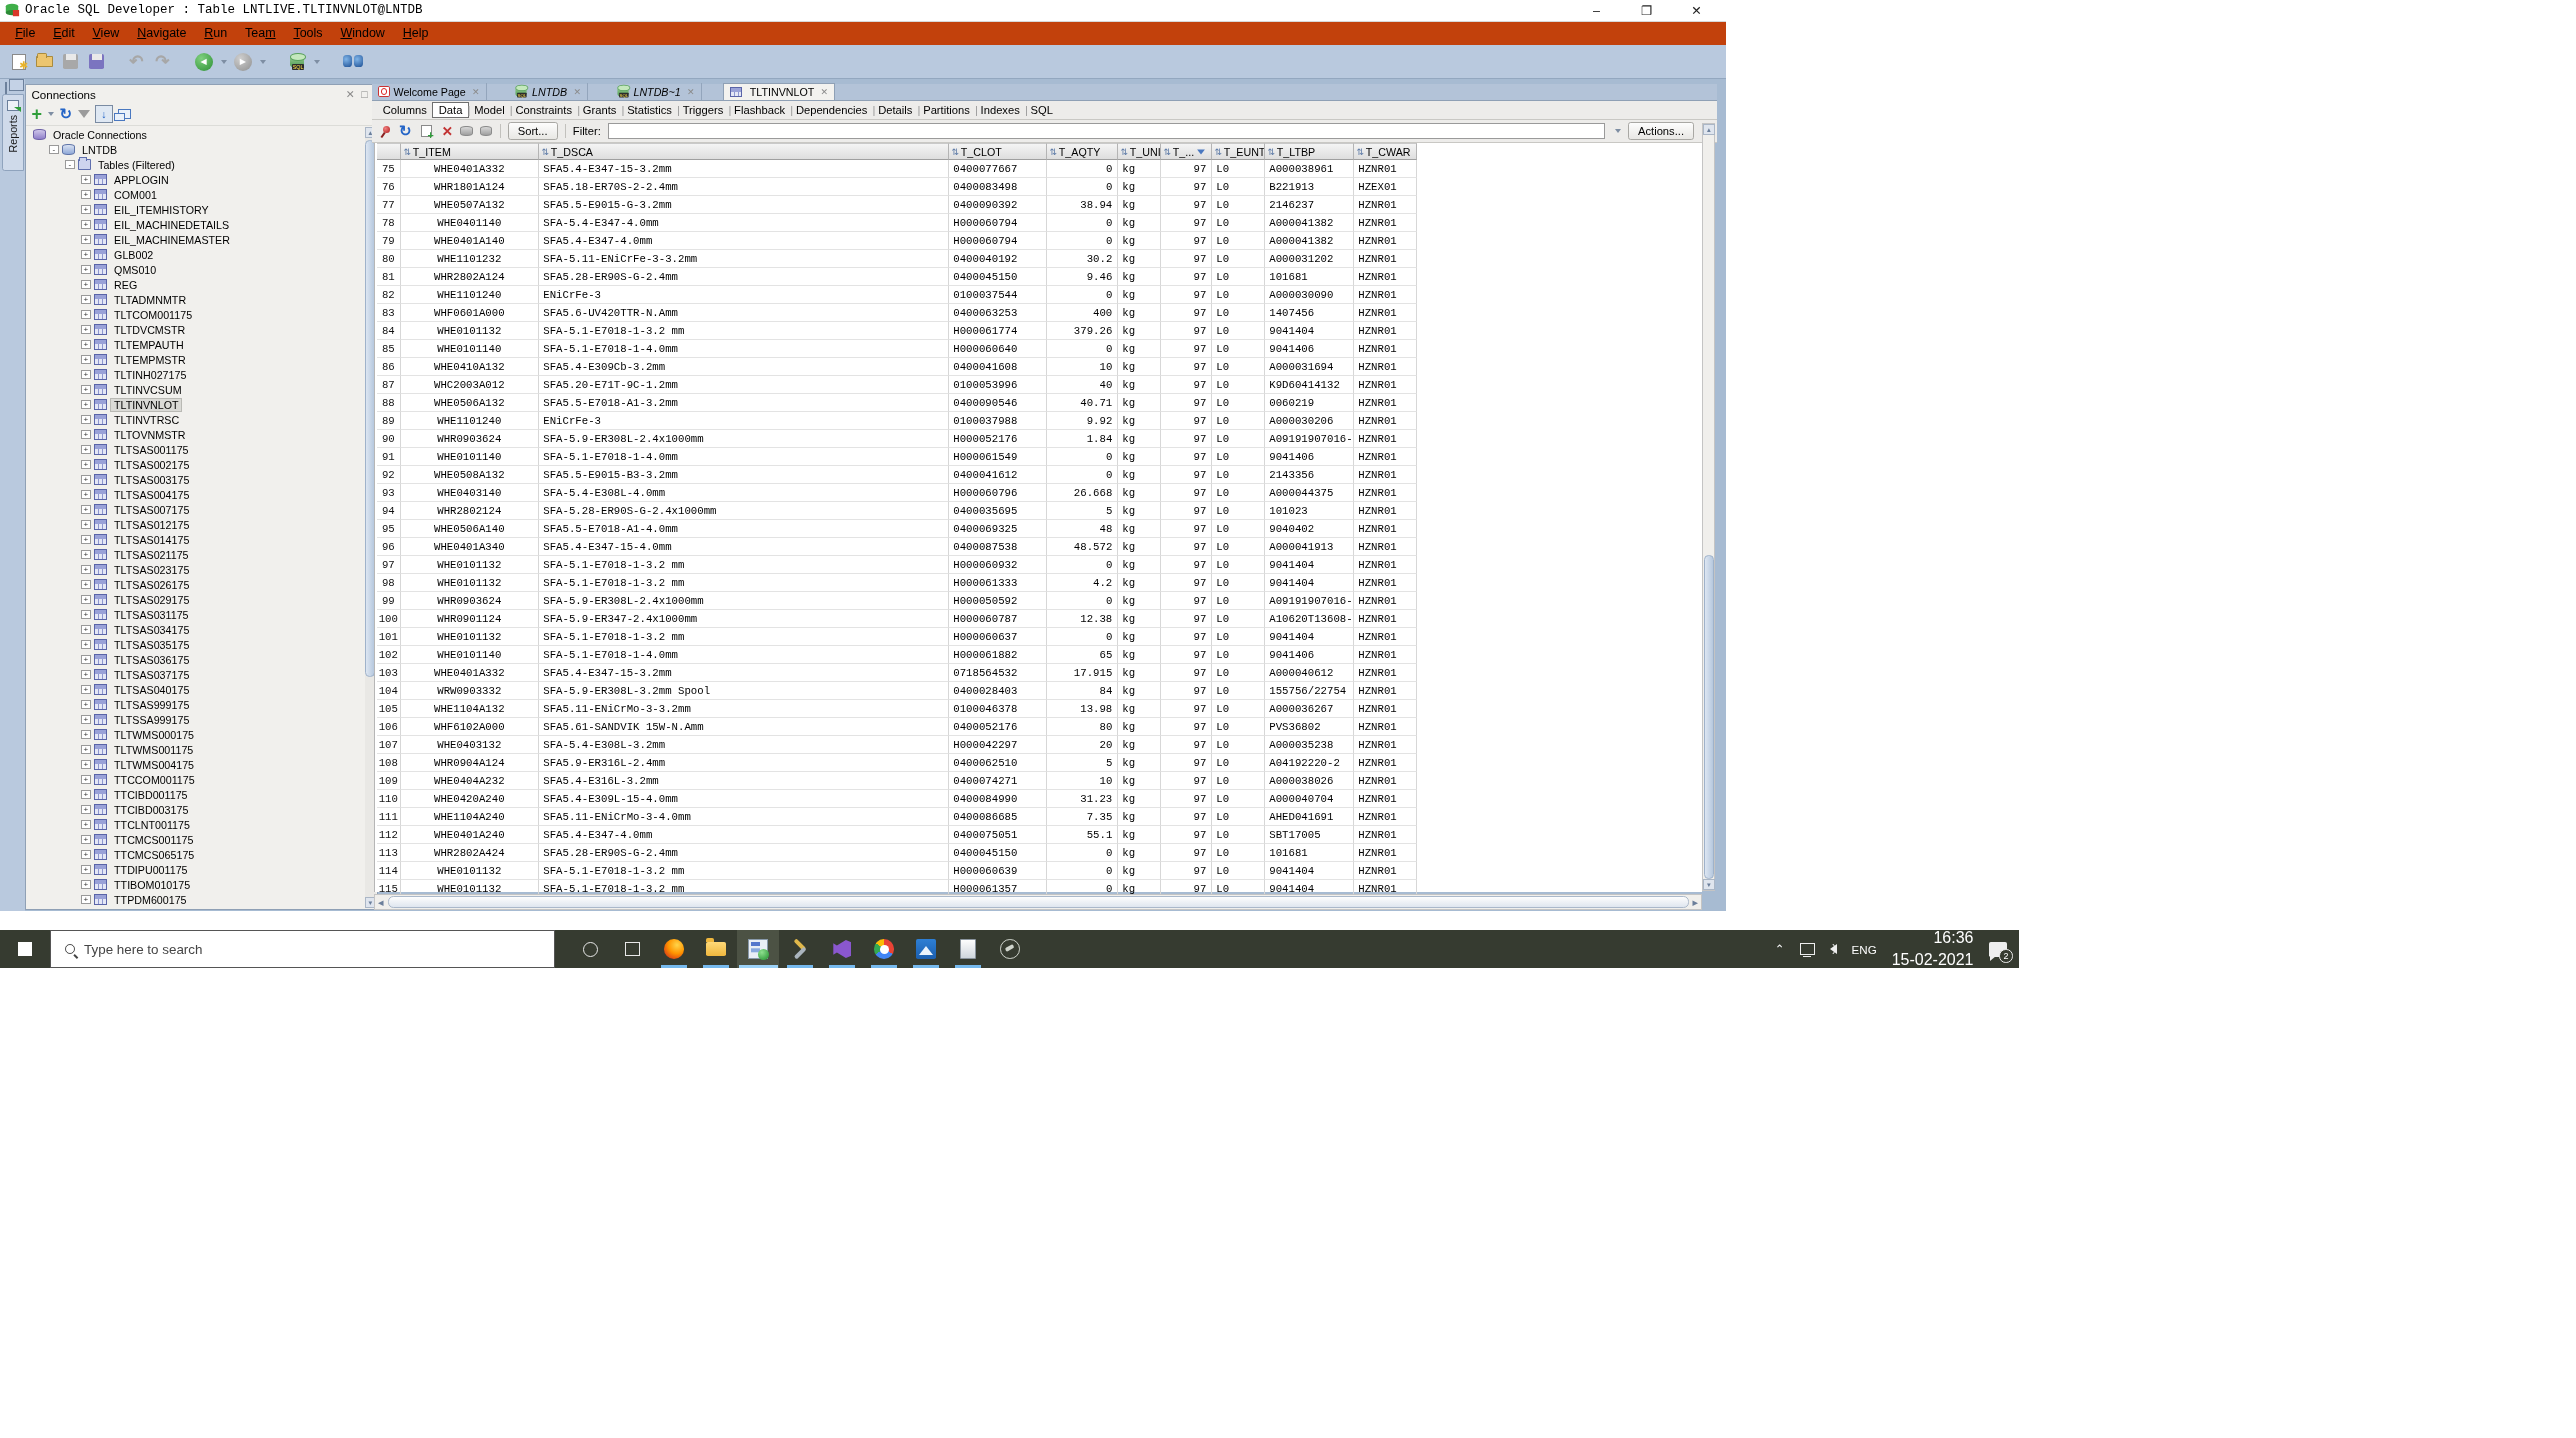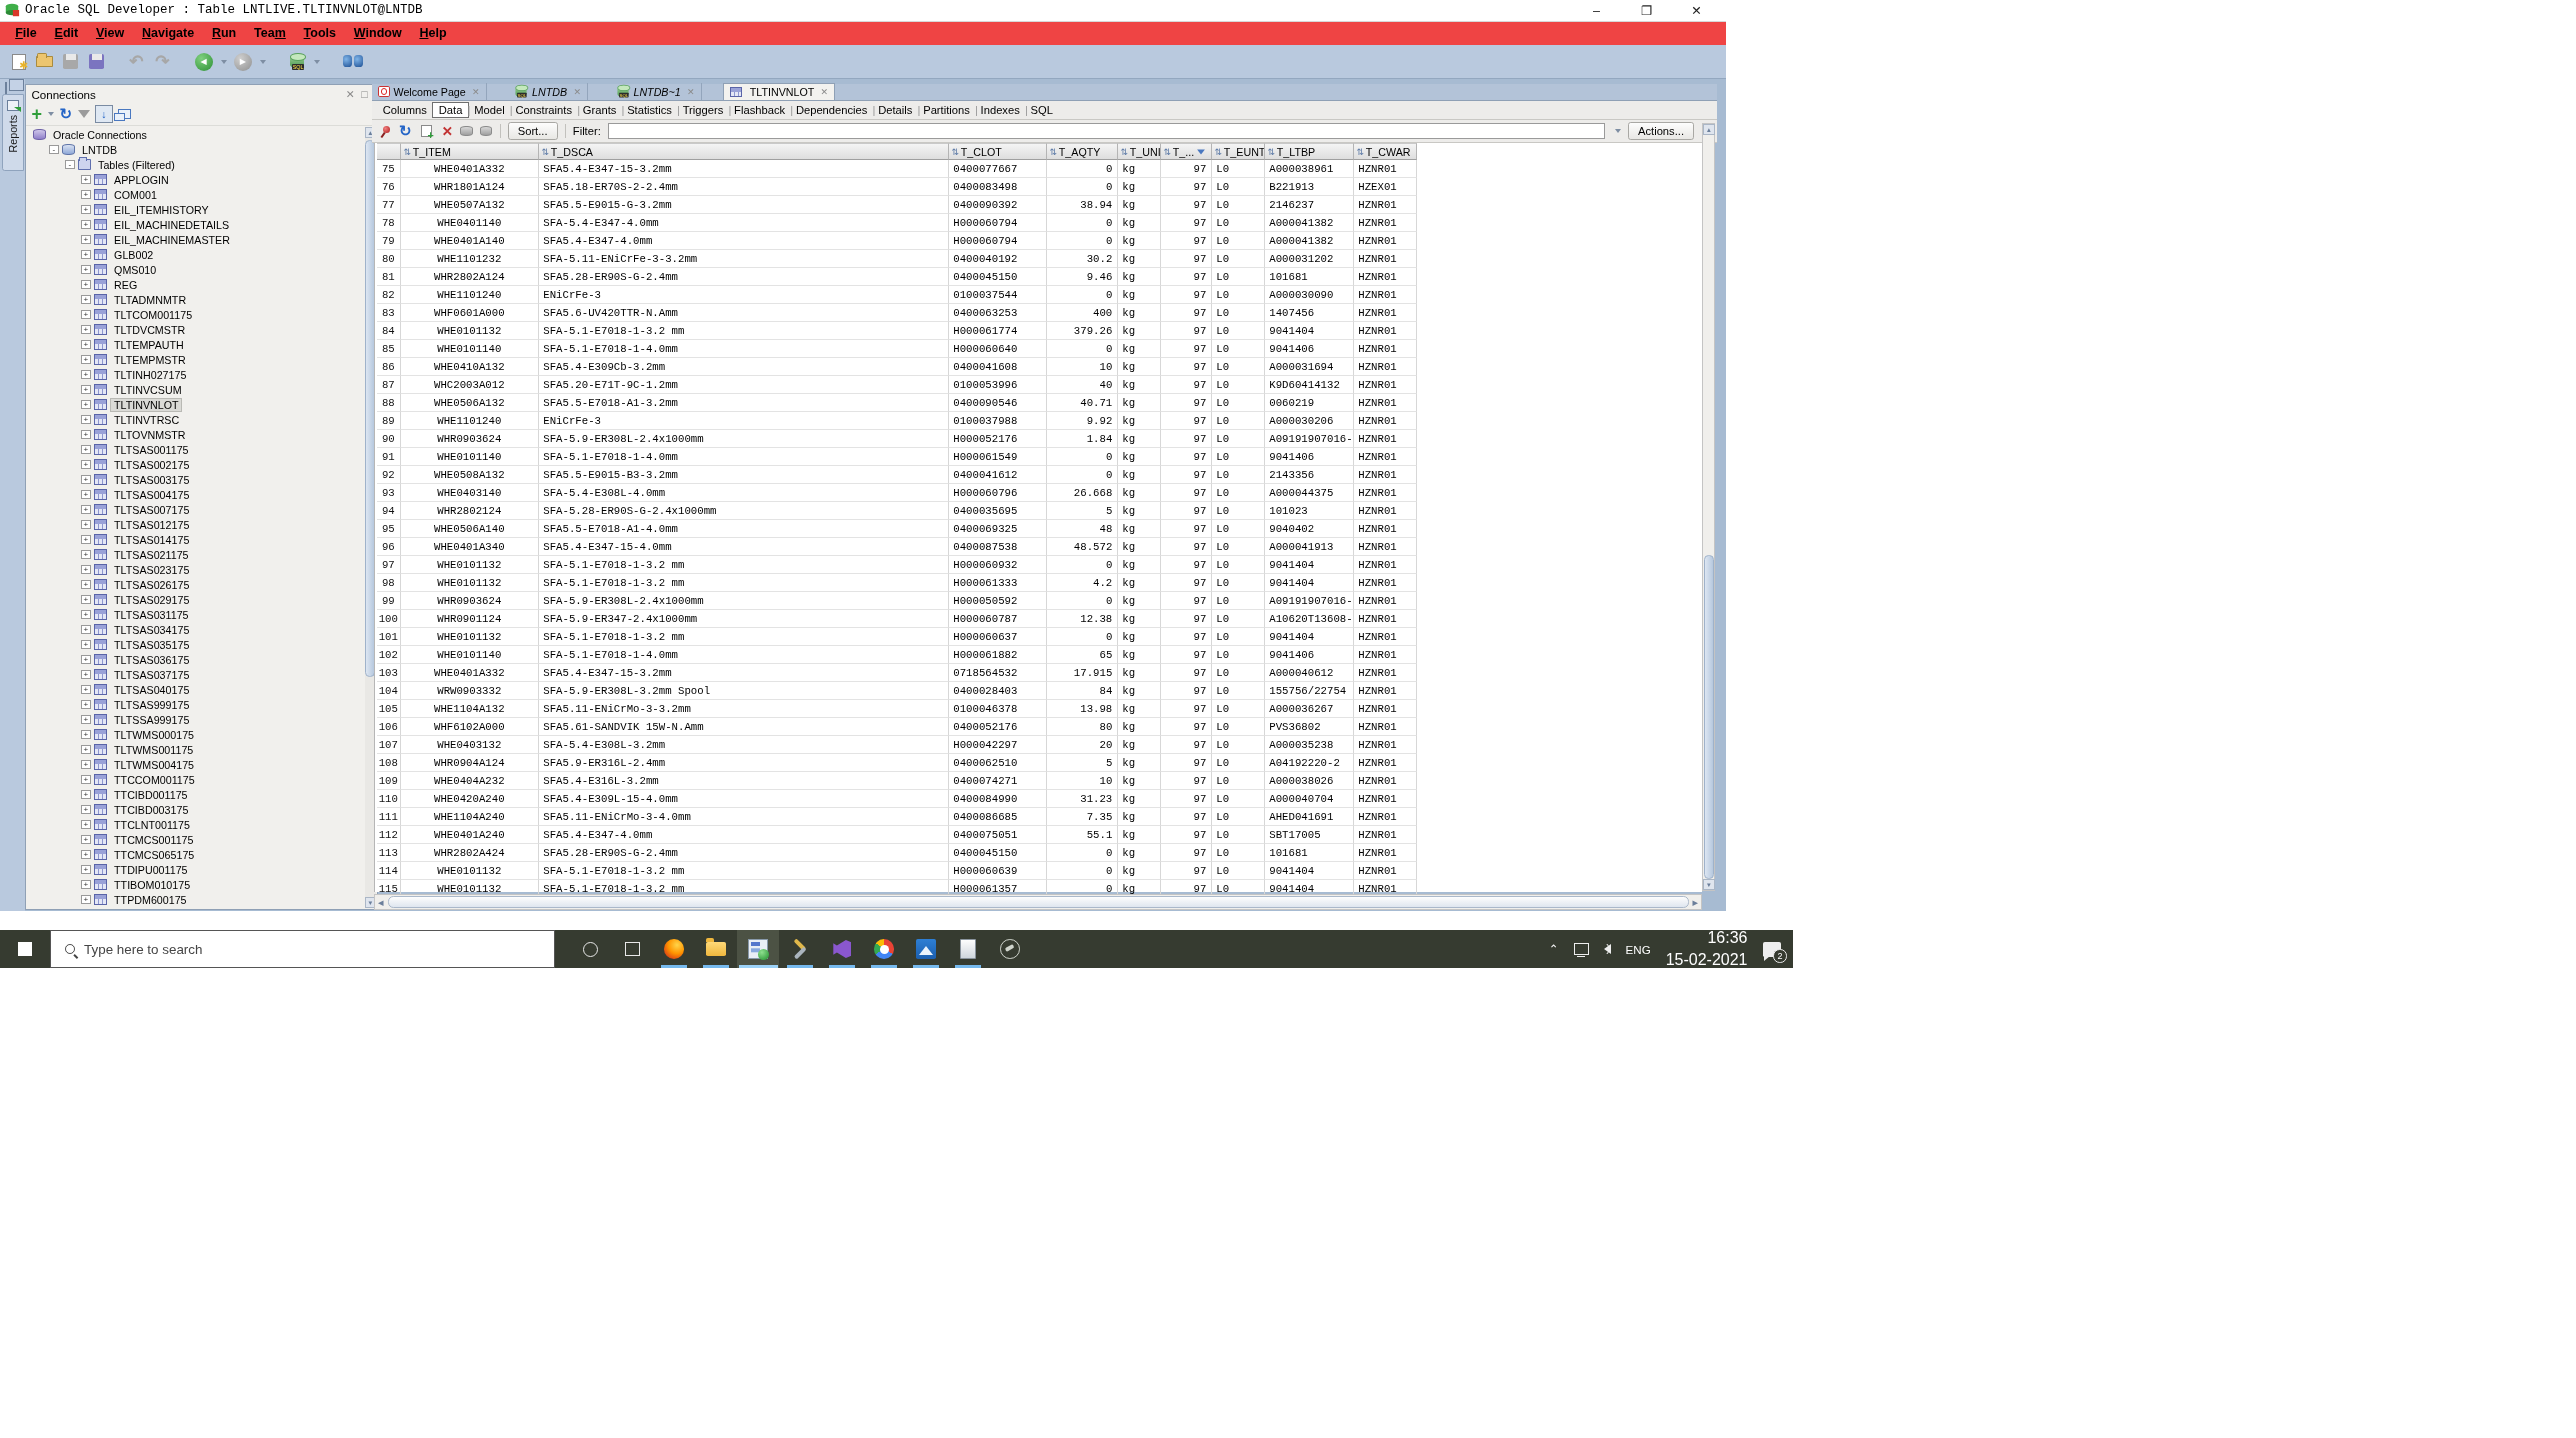--- a/index.html
+++ b/index.html
@@ -9,22 +9,22 @@
   .abs { position:absolute; }
 
   
   .titlebar { left:0; top:0; width:1726px; height:21.5px; background:#fff; border-bottom:0.9px solid #d8d8d8;
               display:flex; align-items:center; }
   .title-text { font-size:12.5px; margin-left:5.4px;font-family:Liberation Mono, monospace; }
   .win-controls { position:absolute; right:18px; top:0; height:21.5px; display:flex; gap:27px; align-items:center; }
   .win-btn { width:23px; text-align:center; font-size:12.5px; color:#222; cursor:default; }
 
   
-  .menubar { left:0; top:21.5px; width:1726px; height:23px; background:#ef4444; display:flex; align-items:center;
-             padding-left:7.2px; gap:1.8px;font-weight:bold; }
+  .menubar { left:0; top:21.5px; width:1726px; height:23px; background:#c2410c; display:flex; align-items:center;
+             padding-left:7.2px; gap:1.8px; }
   .menu-item { font-size:12.5px; padding:1.8px 8px; }
   .toolbar { left:0; top:45px; width:1726px; height:34px; background:#b9c9de; border-bottom:0.9px solid #93a7bf;
              display:flex; align-items:center; padding-left:9px; gap:6.3px; }
   .tb-ico { width:19.7px; height:19.7px; position:relative; display:flex; align-items:center; justify-content:center; }
   .caret { width:0; height:0; border-left:3.6px solid transparent; border-right:3.6px solid transparent;
            border-top:4.5px solid #7e8ea3; margin-left:0.9px; }
 
   
   .sheet { width:13.4px; height:16px; background:#fff; border:0.9px solid #8a8a8a; position:relative; }
   .sheet .star { position:absolute; right:-3.6px; bottom:-3.6px; color:#e8b32a; font-size:10.7px; }
@@ -151,21 +151,21 @@
   .scroll-arr { color:#6b7f9b; font-size:7.2px; width:11.6px; text-align:center; }
 
   
   .msgbar { left:0; top:911px; width:1726px; height:19.7px; background:#a7bbd2; display:flex; align-items:center; gap:3.6px; padding-left:4.5px; }
   .msg-tab { height:17px; background:#cdd8e6; border:0.9px solid #8fa3bd; border-bottom:none; display:flex; align-items:center;
              gap:4.5px; padding:0 12.5px 0 5.4px; font-size:11.2px; }
   .log-ico { width:10.7px; height:11.6px; background:#fff; border:0.9px solid #667; position:relative; }
   .log-ico:before { content:''; position:absolute; left:0.9px; top:1.8px; width:7.2px; height:1.8px; background:#c23; box-shadow:0 3.6px 0 #36c, 0 7.2px 0 #c90; }
 
   
-  .taskbar { left:0; top:930px; width:1793px; height:38px; background:#363b30; display:flex; align-items:stretch; }
+  .taskbar { left:0; top:930px; width:2019px; height:38px; background:#363b30; display:flex; align-items:stretch; }
   .start { width:50px; display:flex; align-items:center; justify-content:center; }
   .winlogo { width:13.4px; height:13.4px; display:grid; grid-template-columns:6.3px 6.3px; grid-template-rows:6.3px 6.3px; gap:0.9px; }
   .winlogo i { background:#fefefe; }
   .searchbox { width:505px; background:#fff; display:flex; align-items:center; gap:9px; padding-left:14.3px; border:0.9px solid #555; }
   .mag { width:9.8px; height:9.8px; border:1.8px solid #444; border-radius:50%; position:relative; }
   .mag:before { content:''; position:absolute; left:9px; top:9px; width:1.8px; height:5.4px; background:#444; transform:rotate(-45deg); }
   .search-txt { font-size:13.4px; color:#454545; }
   .tb-apps { display:flex; align-items:stretch; margin-left:14.3px; }
   .app { width:42px; display:flex; align-items:center; justify-content:center; position:relative; }
   .app.hl { background:#4c5244; }

